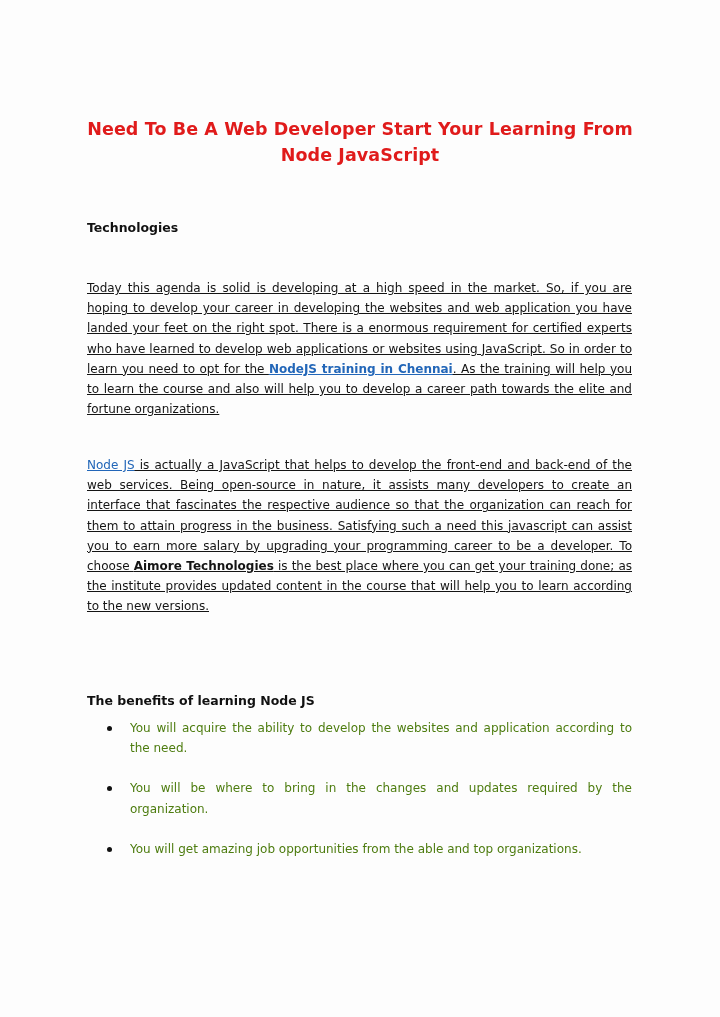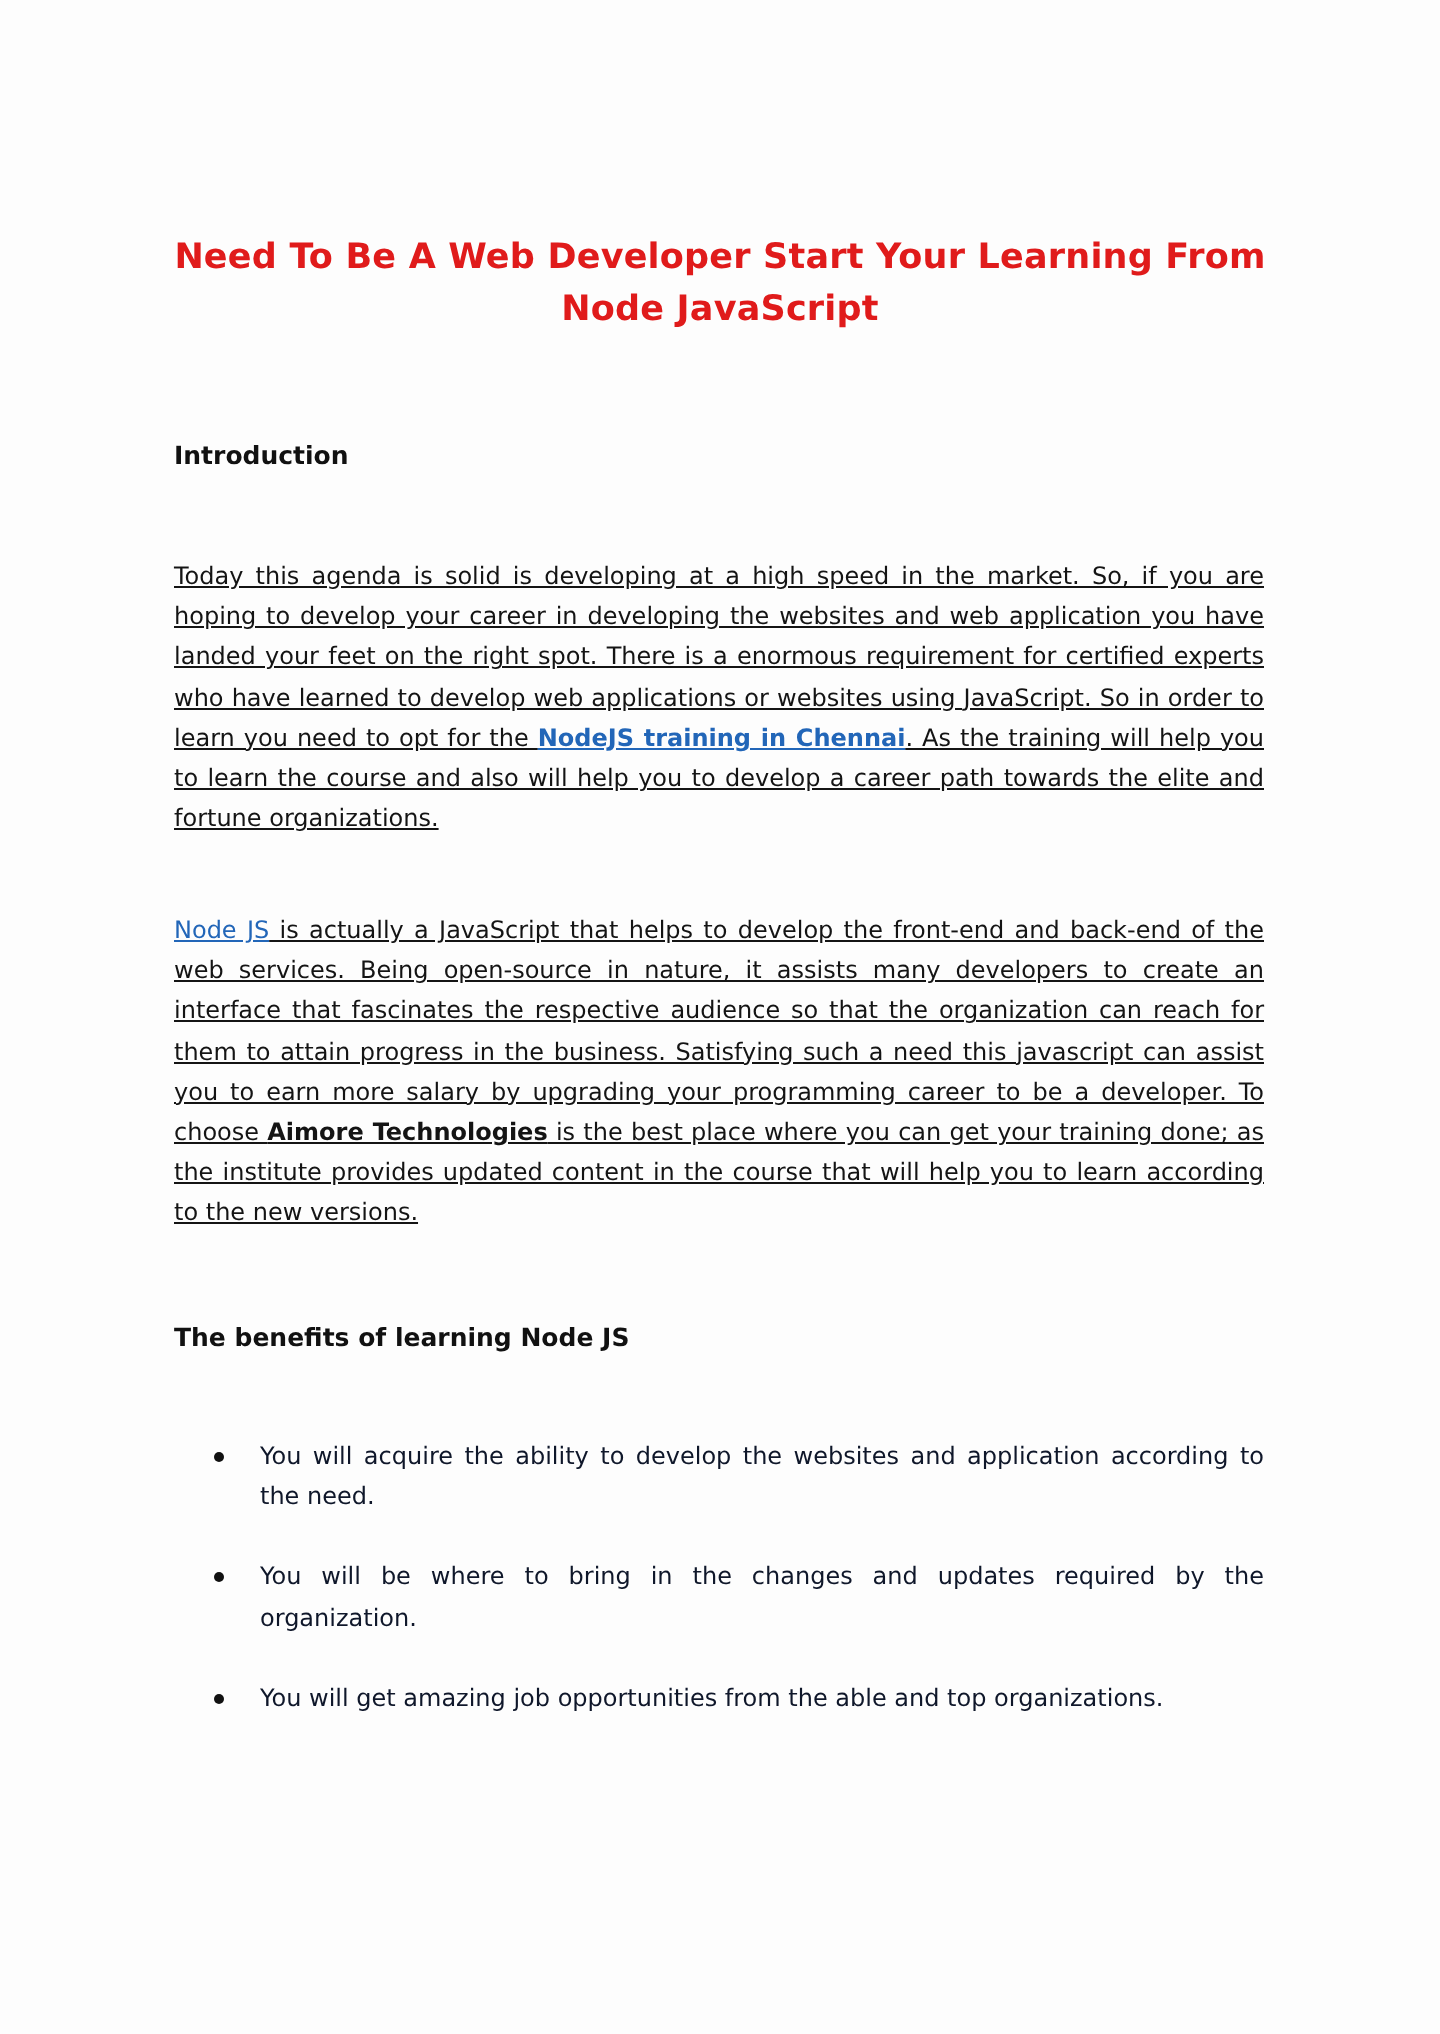--- a/index.html
+++ b/index.html
@@ -68,48 +68,48 @@
       width: 545px;
       margin: 0;
       padding: 0;
       list-style: none;
     }
     .bullets li {
       position: relative;
       padding-left: 43px;
       font-size: 12px;
       line-height: 20.2px;
-      color: #0f172a;
+      color: #4d7c0f;
       text-align: justify;
       margin-bottom: 20px;
     }
     .bullets li .dot {
       position: absolute;
       left: 20px;
       top: 8px;
       width: 5px;
       height: 5px;
       border-radius: 50%;
       background: #111;
     }
   </style>
 </head>
 <body>
 
 <div class="page">
 
   <h1 class="title" style="margin: 0px; color: rgb(224, 27, 27);">Need To Be A Web Developer Start Your Learning From Node JavaScript</h1>
 
-  <div class="heading" style="top:218px;">Introduction</div>
+  <div class="heading" style="top:218px;">Technologies</div>
 
   <p class="para" style="top:278px; margin:0;"><span>Today this agenda is solid is developing at a high speed in the market. So, if you are hoping to develop your career in developing the websites and web application you have landed your feet on the right spot. There is a enormous requirement for certified experts who have learned to develop web applications or websites using JavaScript. So in order to learn you need to opt for the </span><a class="strong-link" href="#" style="color: rgb(34, 102, 184);">NodeJS training in Chennai</a><span>. As the training will help you to learn the course and also will help you to develop a career path towards the elite and fortune organizations.</span></p>
 
   <p class="para" style="top:455px; margin:0;"><a href="#" style="color: rgb(34, 102, 184);">Node JS</a><span> is actually a JavaScript that helps to develop the front-end and back-end of the web services. Being open-source in nature, it assists many developers to create an interface that fascinates the respective audience so that the organization can reach for them to attain progress in the business. Satisfying such a need this javascript can assist you to earn more salary by upgrading your programming career to be a developer. To choose </span><b>Aimore Technologies</b><span> is the best place where you can get your training done; as the institute provides updated content in the course that will help you to learn according to the new versions.</span></p>
 
-  <div class="heading" style="top:659px;">The benefits of learning Node JS</div>
+  <div class="heading" style="top:691px;">The benefits of learning Node JS</div>
 
   <ul class="bullets">
     <li><span class="dot"></span><span>You will acquire the ability to develop the websites and application according to the need.</span></li>
     <li><span class="dot"></span><span>You will be where to bring in the changes and updates required by the organization.</span></li>
     <li><span class="dot"></span><span>You will get amazing job opportunities from the able and top organizations.</span></li>
   </ul>
 
 </div>
 
 </body></html>

